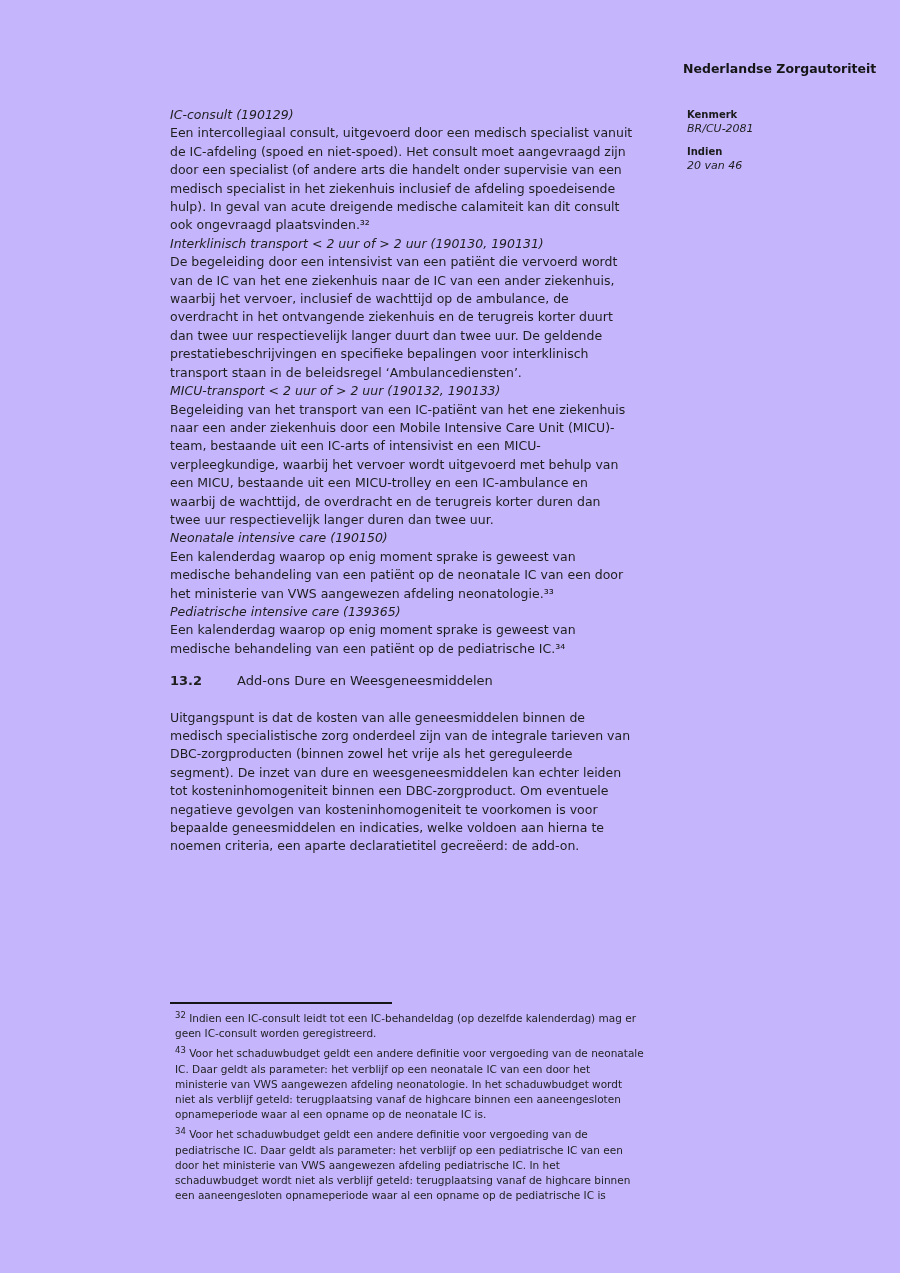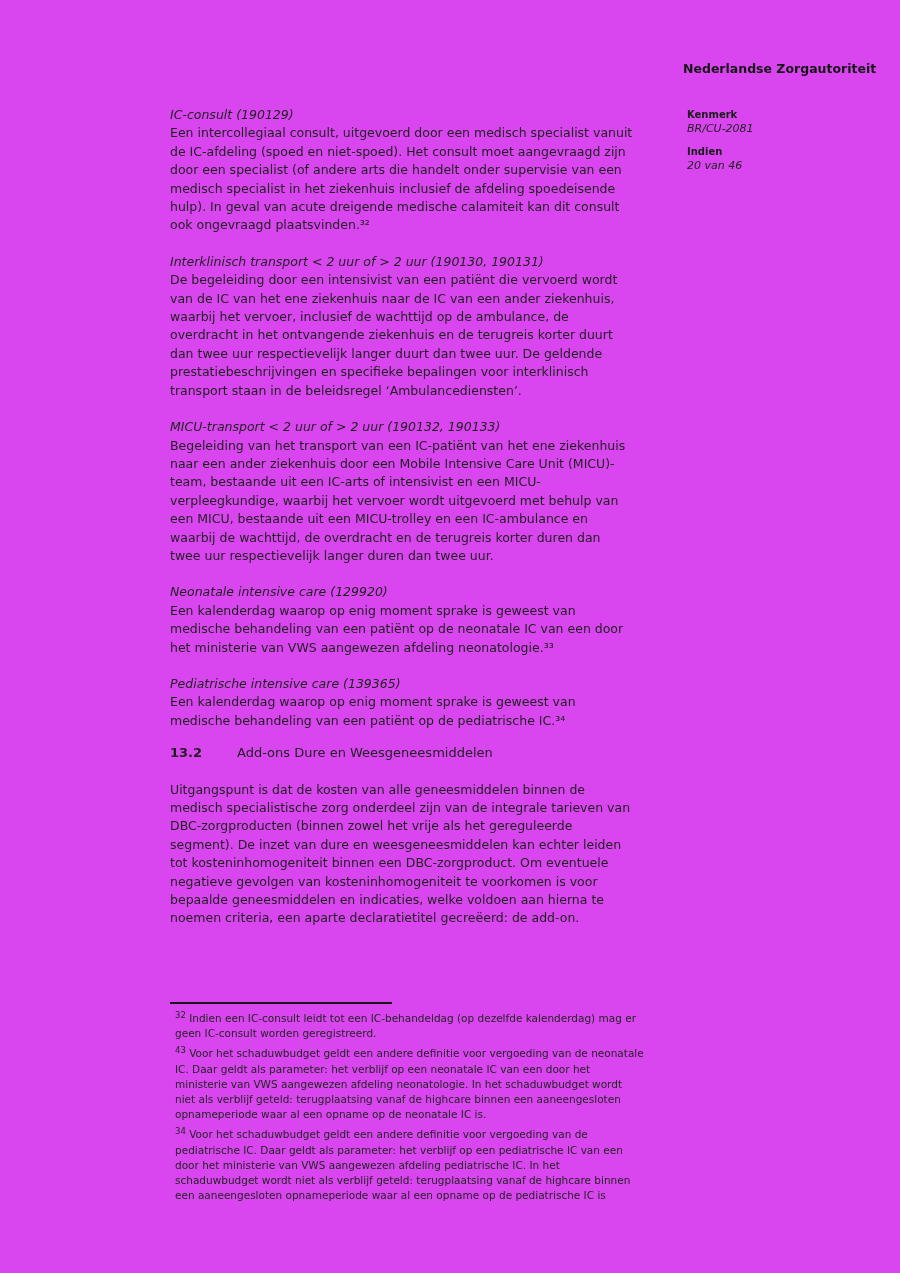--- a/index.html
+++ b/index.html
@@ -1,20 +1,20 @@
 <!DOCTYPE html>
 <html><head>
 <meta charset="utf-8">
 <style>
   html, body { margin: 0; padding: 0; background: #ffffff; }
   .page {
     position: relative;
     width: 900px;
     height: 1273px;
-    background: #d946ef;
+    background: #c4b5fd;
     font-family: "DejaVu Sans", sans-serif;
     color: #1f1f1f;
     overflow: hidden;
   }
   .brand {
     position: absolute;
     left: 683px;
     top: 61px;
     font-size: 12.5px;
     font-weight: bold;
@@ -40,21 +40,21 @@
     font-style: italic;
   }
   .main {
     position: absolute;
     left: 170px;
     top: 106px;
     width: 524px;
     font-size: 12.5px;
     line-height: 18.4px;
   }
-  .def + .def { margin-top: 18px; }
+  .def + .def { }
   .def-h {
     margin: 0;
     font-style: italic;
   }
   .def-b {
     margin: 0;
     white-space: pre-line;
   }
   .sec-h {
     margin: 14px 0 0 0;
@@ -130,21 +130,21 @@
       <p class="def-b">Begeleiding van het transport van een IC-patiënt van het ene ziekenhuis
 naar een ander ziekenhuis door een Mobile Intensive Care Unit (MICU)-
 team, bestaande uit een IC-arts of intensivist en een MICU-
 verpleegkundige, waarbij het vervoer wordt uitgevoerd met behulp van
 een MICU, bestaande uit een MICU-trolley en een IC-ambulance en
 waarbij de wachttijd, de overdracht en de terugreis korter duren dan
 twee uur respectievelijk langer duren dan twee uur.</p>
     </div>
 
     <div class="def">
-      <p class="def-h">Neonatale intensive care (129920)</p>
+      <p class="def-h">Neonatale intensive care (190150)</p>
       <p class="def-b">Een kalenderdag waarop op enig moment sprake is geweest van
 medische behandeling van een patiënt op de neonatale IC van een door
 het ministerie van VWS aangewezen afdeling neonatologie.³³</p>
     </div>
 
     <div class="def">
       <p class="def-h">Pediatrische intensive care (139365)</p>
       <p class="def-b">Een kalenderdag waarop op enig moment sprake is geweest van
 medische behandeling van een patiënt op de pediatrische IC.³⁴</p>
     </div>

